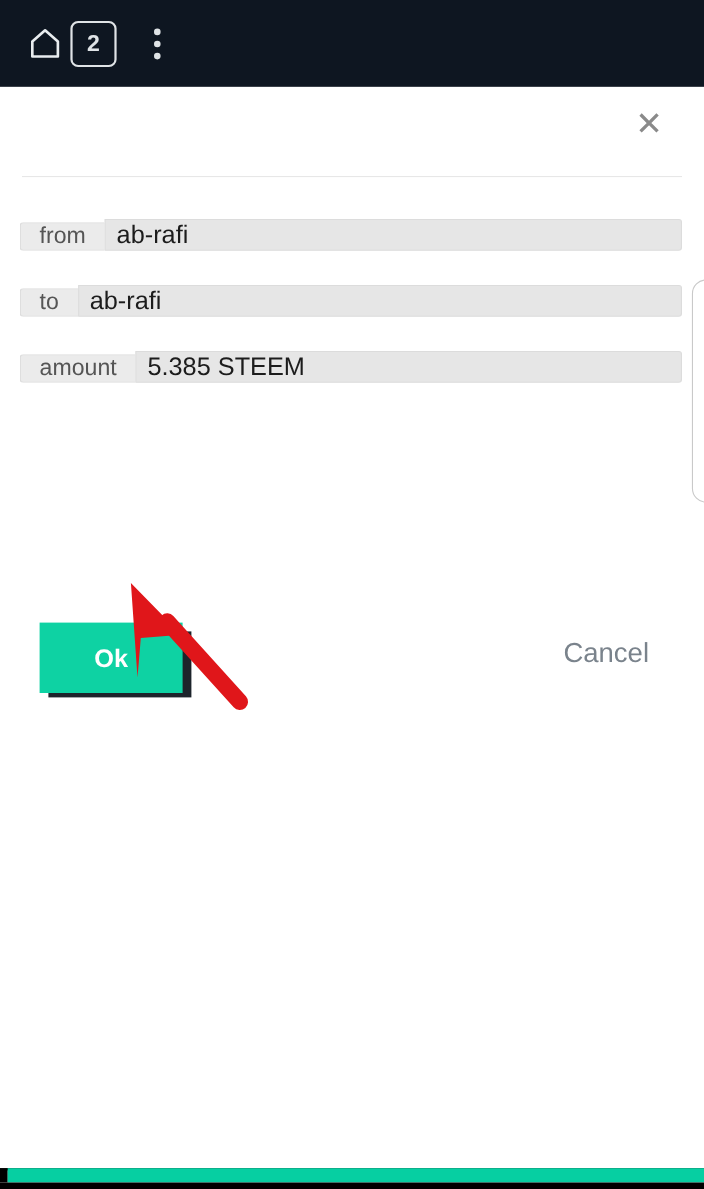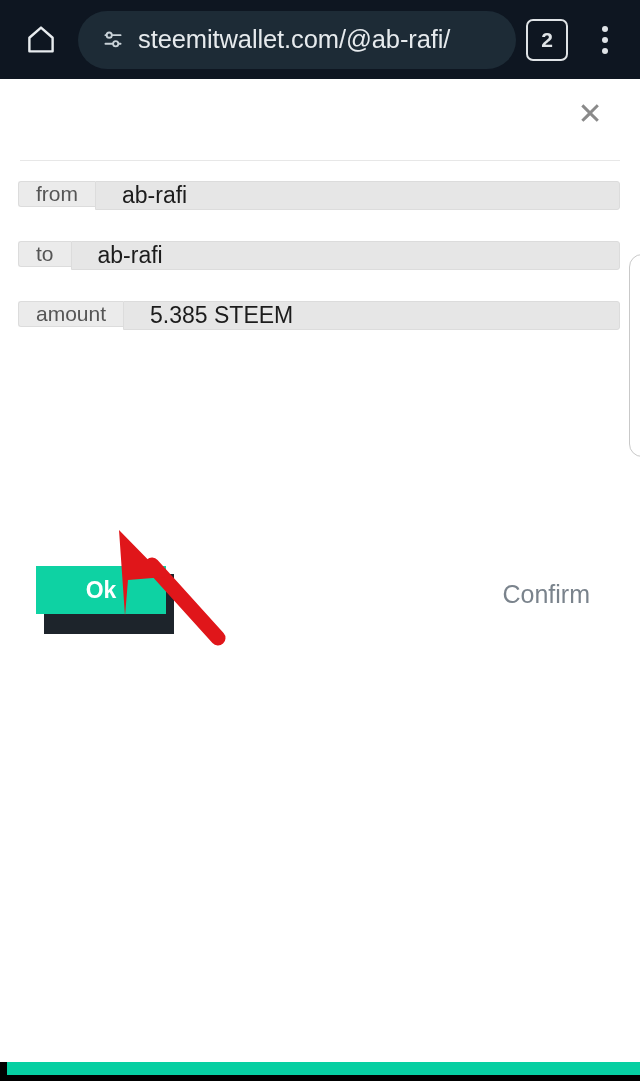--- a/index.html
+++ b/index.html
@@ -126,21 +126,21 @@
   }
 
   .form {
     position: absolute;
     left: 18px;
     top: 102px;
     width: 602px;
   }
   .field-row {
     display: flex;
-    align-items: flex-start;
+    align-items: flex-end;
     margin-bottom: 13px;
     height: 47px;
   }
   .field-label {
     background: #ebebeb;
     border: 1px solid #dcdcdc;
     border-right: none;
     border-radius: 3px 0 0 3px;
     color: #555555;
     font-size: 21px;
@@ -152,21 +152,21 @@
   }
   .field-value {
     flex: 1 1 auto;
     background: #e6e6e6;
     border: 1px solid #dcdcdc;
     border-radius: 0 3px 3px 0;
     color: #1c1c1c;
     font-size: 23px;
     display: flex;
     align-items: center;
-    padding: 0 26px;
+    padding: 0 10px;
     box-sizing: border-box;
     overflow: hidden;
     white-space: nowrap;
   }
 
   
   .edge-panel {
     position: absolute;
     left: 629px;
     top: 175px;
@@ -193,21 +193,21 @@
   }
   .ok-shadow {
     position: absolute;
     left: 8px; top: 8px;
     width: 130px; height: 60px;
     background: #1d242b;
   }
   .ok-button {
     position: absolute;
     left: 0; top: 0;
-    width: 130px; height: 48px;
+    width: 130px; height: 64px;
     background: #0ed2a3;
     color: #ffffff;
     font-size: 23px;
     font-weight: bold;
     display: flex;
     align-items: center;
     justify-content: center;
     border: none;
     font-family: "Liberation Sans", sans-serif;
     padding: 1px;
@@ -258,33 +258,20 @@
 </head>
 <body>
 
 <div class="browser-bar">
   <div class="home-btn">
     <svg width="34" height="34" viewBox="0 0 24 24" fill="none" stroke="#e8ecef" stroke-width="1.7" stroke-linejoin="round">
       <path d="M12 3.2 L3.8 10.4 V20 h16.4 V10.4 Z"></path>
     </svg>
   </div>
 
-  <div class="omnibox">
-    <span class="site-icon">
-      <svg width="26" height="26" viewBox="0 0 24 24" fill="none" stroke="#c9d2d8" stroke-width="1.7" stroke-linecap="round">
-        <circle cx="8.5" cy="7.5" r="2.4"></circle>
-        <line x1="11.6" y1="7.5" x2="19" y2="7.5"></line>
-        <line x1="5" y1="7.5" x2="6.1" y2="7.5"></line>
-        <circle cx="14.5" cy="15.5" r="2.4"></circle>
-        <line x1="5" y1="15.5" x2="11.6" y2="15.5"></line>
-        <line x1="17.6" y1="15.5" x2="19" y2="15.5"></line>
-      </svg>
-    </span>
-    <span class="url-text">steemitwallet.com/@ab-rafi/</span>
-  </div>
 
   <div class="tab-count">
     <span>2</span>
   </div>
 
   <div class="kebab">
     <i></i>
     <i></i>
     <i></i>
   </div>
@@ -309,21 +296,21 @@
     <div class="field-row">
       <div class="field-label">amount</div>
       <div class="field-value">5.385 STEEM</div>
     </div>
 
     <div class="actions">
       <div class="ok-wrap">
         <div class="ok-shadow"></div>
         <button class="ok-button">Ok</button>
       </div>
-      <div class="cancel-link">Confirm</div>
+      <div class="cancel-link">Cancel</div>
     </div>
   </div>
 
   <div class="edge-panel"></div>
 </div>
 
 <svg class="arrow-layer" width="640" height="1081" viewBox="0 0 640 1081">
   <g>
     <line x1="218" y1="638" x2="152" y2="565" stroke="#e0161a" stroke-width="15" stroke-linecap="round"></line>
     <polygon points="119,530 165,577 128,580 125,616" fill="#e0161a"></polygon>

